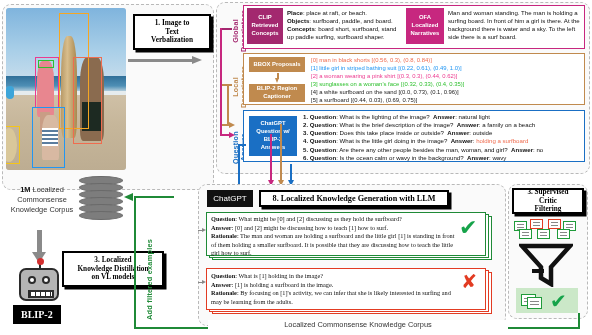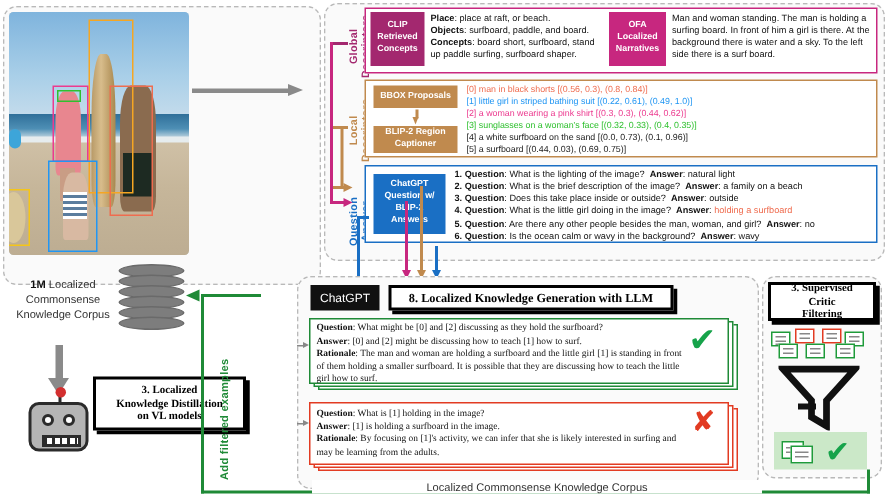--- a/index.html
+++ b/index.html
@@ -124,20 +124,24 @@
     <div class="girl-suit"></div>
 
     <div class="bb" style="left:44%; top:3%; width:25%; height:72%; border:1.8px solid #f5a623;"></div>
     <div class="bb" style="left:56%; top:30%; width:24%; height:54%; border:1.8px solid #ef6c4f;"></div>
     <div class="bb" style="left:24%; top:30%; width:20%; height:32%; border:1.8px solid #ec3a8f;"></div>
     <div class="bb" style="left:27%; top:32%; width:13%; height:5%; border:1.6px solid #2fc02f;"></div>
     <div class="bb" style="left:22%; top:61%; width:27%; height:38%; border:1.8px solid #2196f3;"></div>
     <div class="bb" style="left:-1%; top:73%; width:13%; height:23%; border:1.8px solid #f5c518;"></div>
   </div>
 
+  <div class="abs plaque" style="left:133px; top:14px; width:78px; height:36px; font-size:7.3px;
+              display:flex; align-items:center; justify-content:center; white-space:pre-line;">1. Image to
+Text
+Verbalization</div>
 
   <div class="abs" style="left:128px; top:56px; width:78px; height:8px;">
     <div style="position:absolute;left:0;top:3px;width:66px;height:2.6px;background:#8a8a8a;"></div>
     <div style="position:absolute;left:64px;top:0;width:0;height:0;border-left:10px solid #8a8a8a;border-top:4.6px solid transparent;border-bottom:4.6px solid transparent;"></div>
   </div>
 
   <div class="abs dashed-box" style="left:216px; top:2px; width:374px; height:172px;"></div>
 
   <div class="vlabel" style="left:232px; top:52px; color:#a3286f; white-space:pre-line;">Global
 Descriptors</div>
@@ -436,20 +440,21 @@
     <div style="position:absolute;left:0;top:22px;width:0;height:0;border-top:11px solid #8a8a8a;border-left:7px solid transparent;border-right:7px solid transparent;"></div>
   </div>
 
   <div class="robot-head" style="left:19px; top:268px;">
     <div class="robot-ant"></div>
     <div class="robot-ant-d"></div>
     <div class="robot-eye" style="left:7px;"></div>
     <div class="robot-eye" style="right:7px;"></div>
     <div class="robot-mouth"></div>
   </div>
+  <div class="blip-label" style="left:13px; top:305px;">BLIP-2</div>
 
   <div class="abs plaque" style="left:62px; top:251px; width:102px; height:36px; font-size:7.3px;
               display:flex; align-items:center; justify-content:center; white-space:pre-line;">3. Localized
 Knowledge Distillation
 on VL models</div>
 
   <div class="green-line" style="left:578px; top:313px; width:2px; height:16px;"></div>
   <div class="green-line" style="left:134px; top:327px; width:446px; height:2px;"></div>
   <div class="green-line" style="left:134px; top:196px; width:2px; height:133px;"></div>
   <div class="green-line" style="left:134px; top:196px; width:40px; height:2px;"></div>

